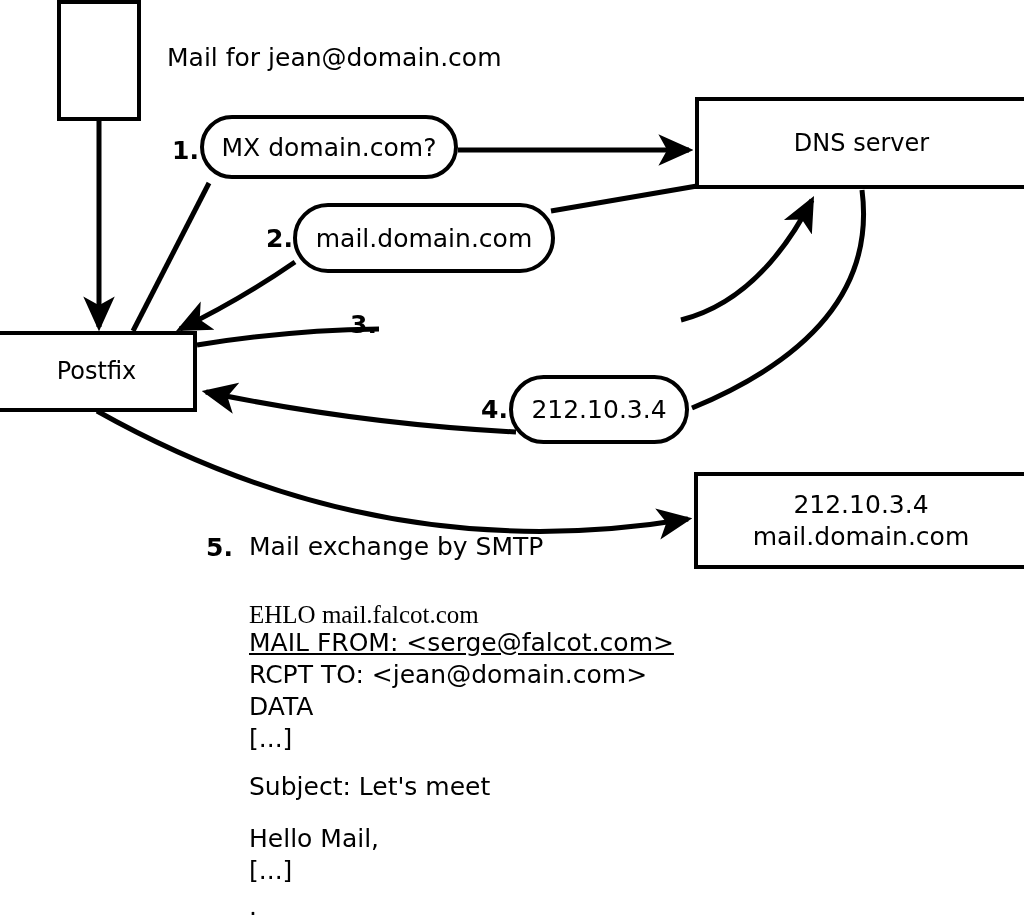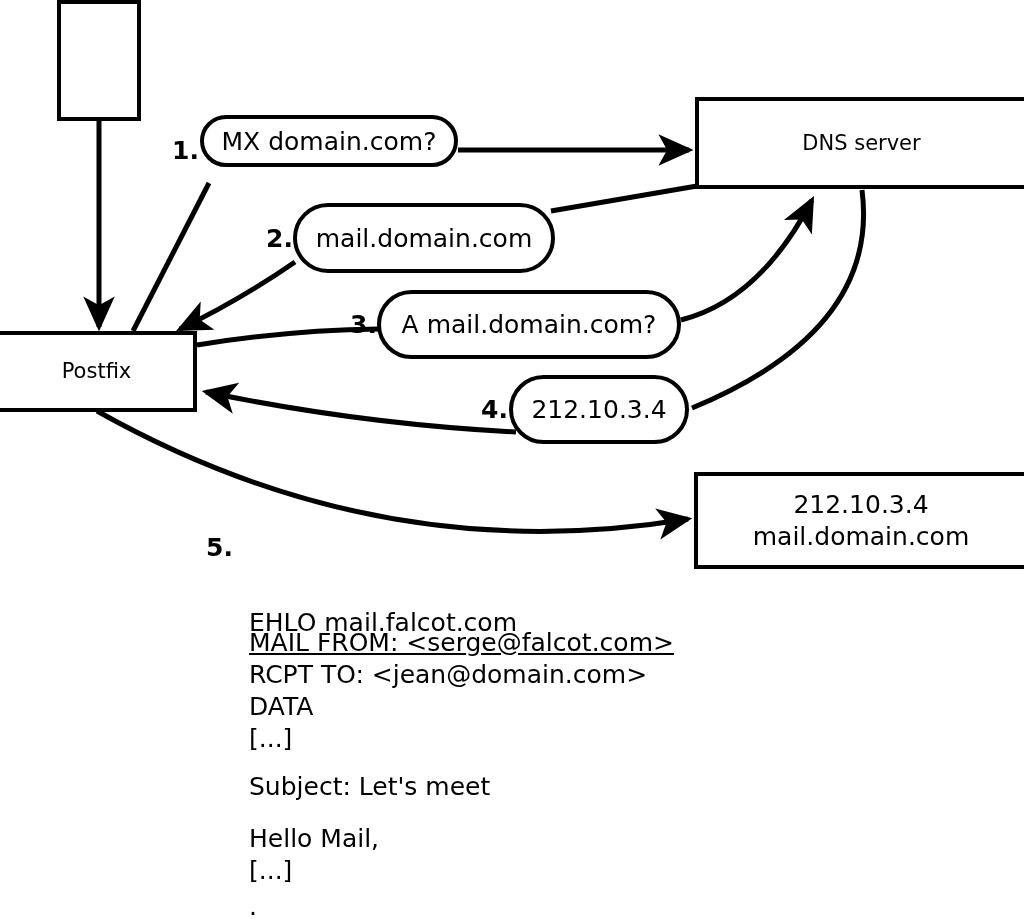--- a/index.html
+++ b/index.html
@@ -62,21 +62,21 @@
     white-space: nowrap;
   }
   .smtp-line {
     position: absolute;
     font-size: 25px;
     line-height: 1;
     color: #000;
     white-space: pre;
   }
   .node-label {
-    font-size: 21px;
+    font-size: 24px;
   }
   .node-label-2 {
     font-size: 25px;
     line-height: 1.25;
   }
   .bubble-label {
     font-size: 25px;
   }
 </style>
 </head>
@@ -122,45 +122,44 @@
 
   <div class="node-box" style="left:695px; top:97px; width:333px; height:92px;">
     <span class="node-label">DNS server</span>
   </div>
 
   <div class="node-box" style="left:694px; top:472px; width:334px; height:97px; flex-direction:column;">
     <span class="node-label-2">212.10.3.4</span>
     <span class="node-label-2">mail.domain.com</span>
   </div>
 
+  <div class="plain-text" style="left:167px; top:45px;">Mail for jean@domain.com</div>
 
   <div class="step-num" style="left:172px; top:138px;">1.</div>
-  <div class="bubble" style="left:200px; top:115px; width:258px; height:52px; border-radius:35px;">
+  <div class="bubble" style="left:200px; top:115px; width:258px; height:64px; border-radius:35px;">
     <span class="bubble-label">MX domain.com?</span>
   </div>
 
   <div class="step-num" style="left:266px; top:226px;">2.</div>
   <div class="bubble" style="left:293px; top:203px; width:262px; height:70px; border-radius:35px;">
     <span class="bubble-label">mail.domain.com</span>
   </div>
 
   <div class="step-num" style="left:350px; top:312px;">3.</div>
-  <div class="bubble" style="left:377px; top:290px; width:304px; height:69px; border-radius:35px;">
-    <span class="bubble-label">A mail.domain.com?</span>
-  </div>
 
   <div class="step-num" style="left:481px; top:397px;">4.</div>
   <div class="bubble" style="left:509px; top:375px; width:180px; height:69px; border-radius:35px;">
     <span class="bubble-label">212.10.3.4</span>
   </div>
 
   <div class="step-num" style="left:206px; top:535px;">5.</div>
+  <div class="plain-text" style="left:249px; top:534px;">Mail exchange by SMTP</div>
 
   <div style="position:absolute; left:249px; top:598px;">
-    <div class="smtp-line" style="left:0px; top:12px;">EHLO mail.falcot.com</div>
+    <div class="smtp-line" style="left:0px; top:4px;font-family:Liberation Serif, serif;">EHLO mail.falcot.com</div>
     <div class="smtp-line" style="left:0px; top:32px;text-decoration:underline;">MAIL FROM: &lt;serge@falcot.com&gt;</div>
     <div class="smtp-line" style="left:0px; top:64px;">RCPT TO: &lt;jean@domain.com&gt;</div>
     <div class="smtp-line" style="left:0px; top:96px;">DATA</div>
     <div class="smtp-line" style="left:0px; top:128px;">[...]</div>
     <div class="smtp-line" style="left:0px; top:176px;">Subject: Let's meet</div>
     <div class="smtp-line" style="left:0px; top:192px;"></div>
     <div class="smtp-line" style="left:0px; top:228px;">Hello Mail,</div>
     <div class="smtp-line" style="left:0px; top:260px;">[...]</div>
     <div class="smtp-line" style="left:0px; top:296px;">.</div>
   </div>

